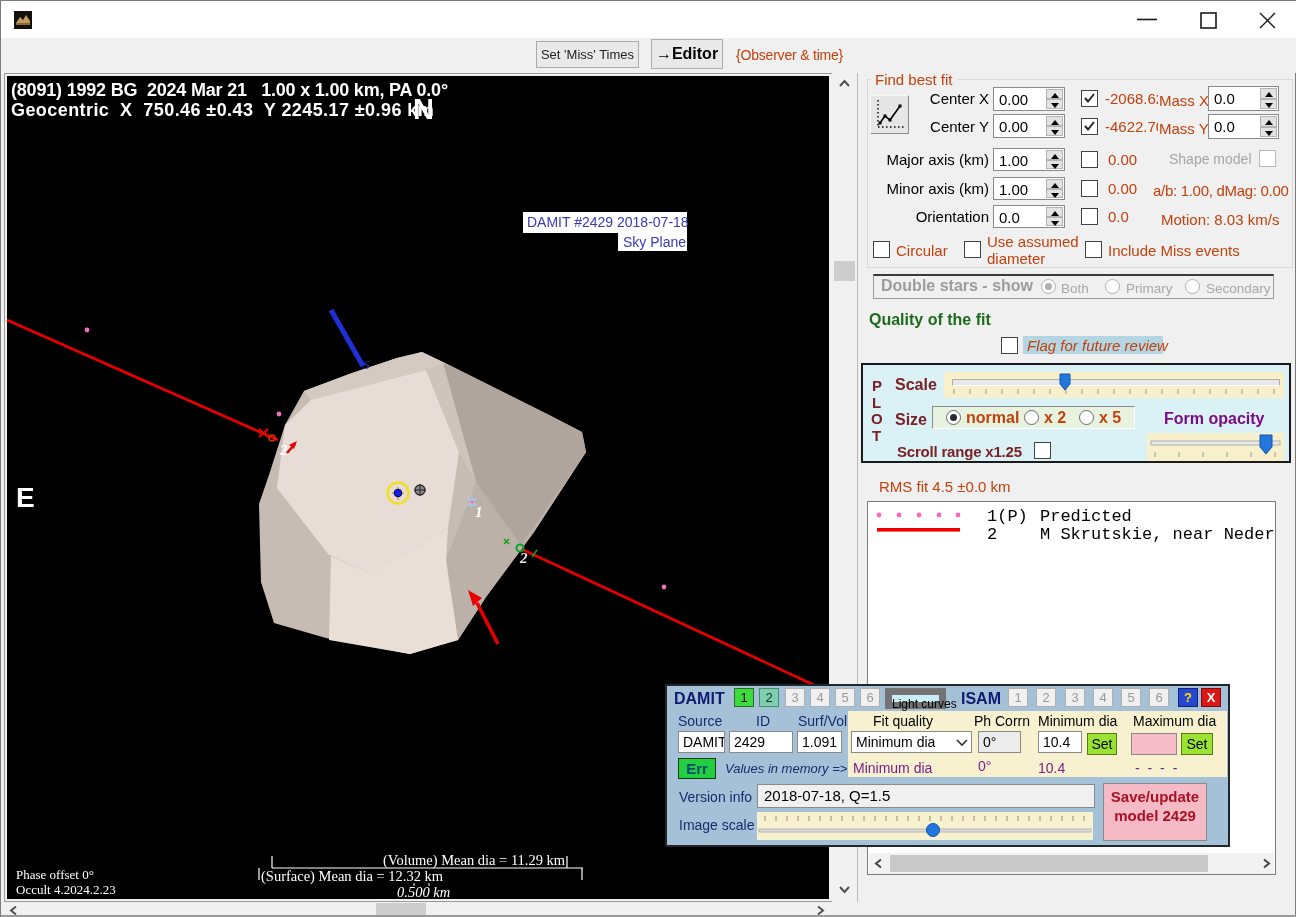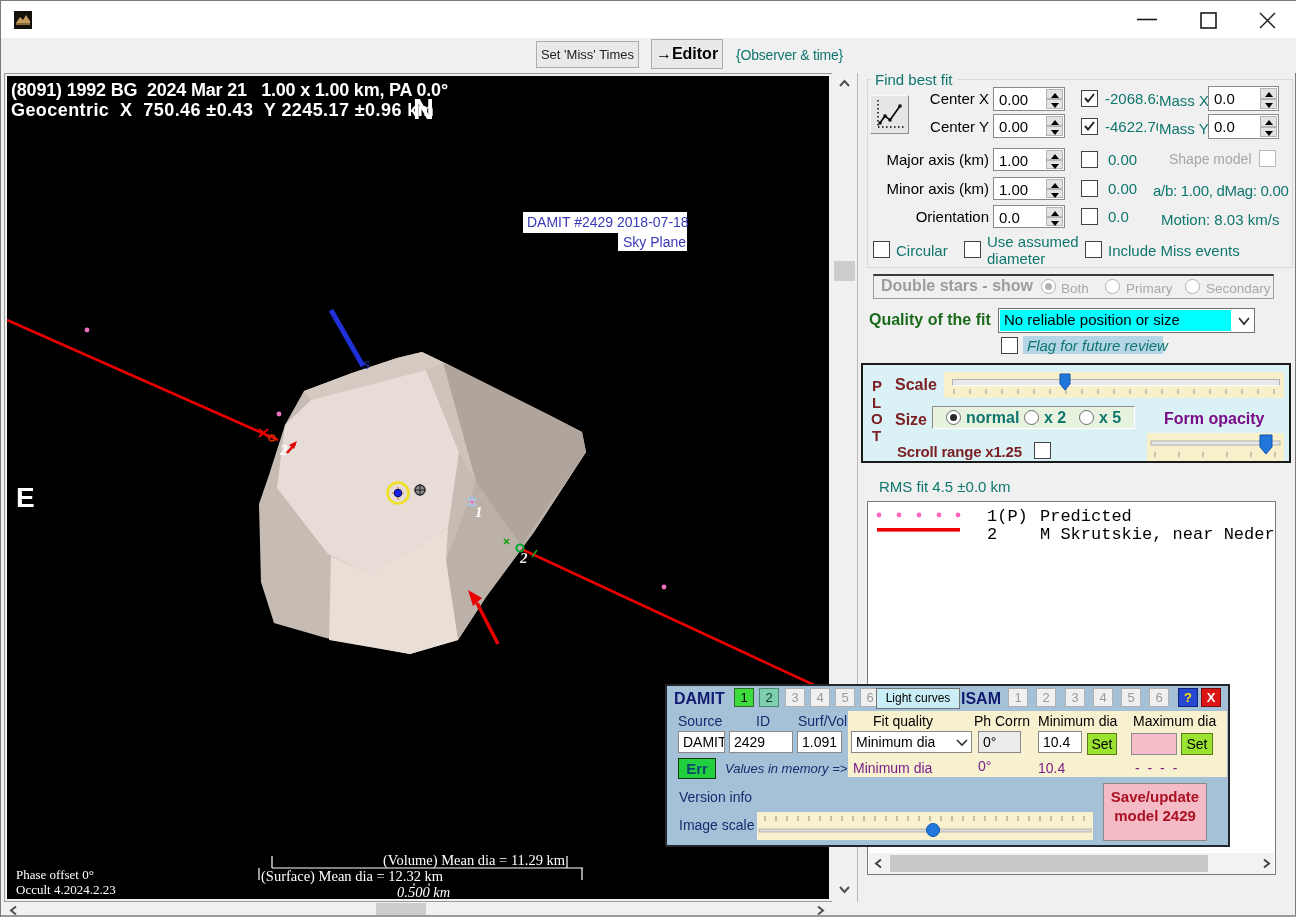--- a/index.html
+++ b/index.html
@@ -21,21 +21,21 @@
   .spin{position:absolute;background:#fff;border:1px solid #8a8a8a;box-sizing:border-box;}
   .spin .val{position:absolute;left:5px;top:3px;font-size:15px;color:#000;}
   .spin .ud{position:absolute;right:1px;top:1px;bottom:1px;width:17px;}
   .spin .u,.spin .d{position:absolute;left:0;width:17px;height:50%;background:#e3e3e3;
     border:1px solid #b4b4b4;box-sizing:border-box;}
   .spin .u{top:0}.spin .d{bottom:0}
   .tri-u{position:absolute;left:4px;top:3px;width:0;height:0;border-left:4px solid transparent;
     border-right:4px solid transparent;border-bottom:5px solid #000;}
   .tri-d{position:absolute;left:4px;top:3px;width:0;height:0;border-left:4px solid transparent;
     border-right:4px solid transparent;border-top:5px solid #000;}
-  .lbl{position:absolute;font-size:15px;color:#0f766e;white-space:nowrap;}
+  .lbl{position:absolute;font-size:15px;color:#c2410c;white-space:nowrap;}
   .rlbl{position:absolute;font-size:15px;color:#000;text-align:right;white-space:nowrap;}
   
   .radio{position:absolute;width:13px;height:13px;border-radius:50%;background:#fff;border:1px solid #6a6a6a;}
   .radio .dot{position:absolute;left:3px;top:3px;width:7px;height:7px;border-radius:50%;background:#2a2a2a;}
   
   .dbtn{position:absolute;top:2px;width:20px;height:19px;background:#f0f0f0;border:1px solid #b0b0b0;
     color:#9a9a9a;font-size:13px;text-align:center;line-height:17px;box-sizing:border-box;}
   .dlb{position:absolute;font-size:14px;color:#1a2a6e;white-space:nowrap;}
   .dtb{position:absolute;height:22px;background:#fff;border:1px solid #8a8a8a;font-size:14px;color:#000;
     line-height:20px;padding-left:4px;box-sizing:border-box;white-space:nowrap;overflow:hidden;}
@@ -301,27 +301,20 @@
   <div class="radio" style="left:1040px;top:279px;border-color:#b0b0b0;">
       <span class="dot" style="background:#b0b0b0;"></span>
     </div>
   <div class="lbl" style="left:1060px;top:281px;font-size:13.5px;color:#a8a8a8;">Both</div>
   <div class="radio" style="left:1104px;top:279px;border-color:#b0b0b0;"></div>
   <div class="lbl" style="left:1125px;top:281px;font-size:13.5px;color:#a8a8a8;">Primary</div>
   <div class="radio" style="left:1184px;top:279px;border-color:#b0b0b0;"></div>
   <div class="lbl" style="left:1205px;top:281px;font-size:13.5px;color:#a8a8a8;">Secondary</div>
 
   <div class="lbl" style="left:868px;top:311px;font-weight:bold;font-size:16px;color:#1c6b1c;">Quality of the fit</div>
-  <div class="ab" style="left:997px;top:308px;width:257px;height:25px;background:#fff;border:1px solid #707070;box-sizing:border-box;">
-    <div class="ab" style="left:1px;top:1px;width:231px;height:21px;background:#00ffff;"></div>
-    <div class="ab" style="left:5px;top:2px;font-size:15px;color:#000;white-space:nowrap;">No reliable position or size</div>
-    <svg class="ab" style="left:238px;top:8px" width="14" height="9" viewBox="0 0 14 9">
-        <path d="M2,1 L7,7 L12,1" fill="none" stroke="#333" stroke-width="1.8"></path>
-      </svg>
-  </div>
   <div class="cb" style="left:1000px;top:337px;"></div>
   <div class="ab" style="left:1022px;top:336px;width:140px;height:18px;background:#b4d6e4;"></div>
   <div class="lbl" style="left:1026px;top:337px;font-style:italic;">Flag for future review</div>
 
   <div class="ab" style="left:860px;top:363px;width:430px;height:100px;background:#daf2f6;border:2px solid #1a1a1a;box-sizing:border-box;"></div>
   <div class="lbl" style="left:871px;top:377px;font-weight:bold;color:#7b2024;">P</div>
   <div class="lbl" style="left:871px;top:394px;font-weight:bold;color:#7b2024;">L</div>
   <div class="lbl" style="left:870px;top:410px;font-weight:bold;color:#7b2024;">O</div>
   <div class="lbl" style="left:871px;top:427px;font-weight:bold;color:#7b2024;">T</div>
   <div class="lbl" style="left:894px;top:376px;font-weight:bold;font-size:16px;color:#7b2024;">Scale</div>
@@ -413,21 +406,21 @@
   </div>
 
   <div id="damit" class="ab" style="left:664px;top:684px;width:565px;height:163px;background:#a5c1d8;border:2px solid #20262c;box-sizing:border-box;">
     <div class="lbl" style="left:7px;top:4px;font-weight:bold;font-size:16px;color:#101a70;">DAMIT</div>
     <div class="dbtn" style="left:67px;background:#3cdc3c;border-color:#2a6a2a;color:#000;">1</div>
     <div class="dbtn" style="left:92px;background:#7ecfae;border-color:#4a8a70;color:#133;">2</div>
     <div class="dbtn" style="left:118px;">3</div>
     <div class="dbtn" style="left:143px;">4</div>
     <div class="dbtn" style="left:168px;">5</div>
     <div class="dbtn" style="left:193px;">6</div>
-    <div class="ab" style="left:209px;top:2px;width:84px;height:21px;background:#c9eef5;border:1px solid #737373;font-size:12px;text-align:center;line-height:19px;box-sizing:border-box;white-space:nowrap;">Light curves</div>
+    <div class="ab" style="left:218px;top:2px;width:61px;height:21px;background:#c9eef5;border:7px solid #737373;font-size:12px;text-align:center;line-height:19px;box-sizing:border-box;white-space:nowrap;">Light curves</div>
     <div class="lbl" style="left:294px;top:4px;font-weight:bold;font-size:16px;color:#101a70;">ISAM</div>
     <div class="dbtn" style="left:341px;">1</div>
     <div class="dbtn" style="left:369px;">2</div>
     <div class="dbtn" style="left:398px;">3</div>
     <div class="dbtn" style="left:426px;">4</div>
     <div class="dbtn" style="left:454px;">5</div>
     <div class="dbtn" style="left:482px;">6</div>
     <div class="dbtn" style="left:511px;background:#2547d2;border-color:#12247a;color:#ffe000;font-weight:bold;">?</div>
     <div class="dbtn" style="left:534px;background:#dd1515;border-color:#7a0b0b;color:#fff;font-weight:bold;">X</div>
 
@@ -456,20 +449,21 @@
     <div class="ab" style="left:514px;top:47px;width:32px;height:22px;background:#9ae431;border:1px solid #5a7a18;font-size:14px;text-align:center;line-height:20px;box-sizing:border-box;">Set</div>
 
     <div class="ab" style="left:11px;top:72px;width:38px;height:21px;background:#22cf3f;border:1px solid #0a3a12;font-size:15px;font-weight:bold;color:#0c4a6e;text-align:center;line-height:19px;box-sizing:border-box;">Err</div>
     <div class="dlb" style="left:58px;top:75px;font-style:italic;font-size:13px;">Values in memory =&gt;</div>
     <div class="dlb" style="left:186px;top:74px;color:#7a1f8a;">Minimum dia</div>
     <div class="dlb" style="left:311px;top:72px;color:#7a1f8a;">0°</div>
     <div class="dlb" style="left:371px;top:74px;color:#7a1f8a;">10.4</div>
     <div class="dlb" style="left:468px;top:74px;color:#7a1f8a;letter-spacing:2px;">- - - -</div>
 
     <div class="dlb" style="left:12px;top:103px;">Version info</div>
+    <div class="ab" style="left:90px;top:98px;width:338px;height:24px;background:#f0f0f0;border:1px solid #8a8a8a;font-size:15px;color:#000;line-height:22px;padding-left:6px;box-sizing:border-box;">2018-07-18, Q=1.5</div>
     <div class="ab" style="left:436px;top:97px;width:104px;height:58px;background:#f4bac6;border:1px solid #8a8a8a;text-align:center;font-size:15px;font-weight:bold;color:#aa1122;line-height:19px;padding-top:3px;box-sizing:border-box;">Save/update<br>model 2429</div>
 
     <div class="dlb" style="left:12px;top:131px;">Image scale</div>
     <div class="ab" style="left:90px;top:126px;width:336px;height:28px;background:#f8f1cf;">
       <svg class="ab" style="left:0;top:0" width="336" height="28" viewBox="0 0 336 28">
         <g stroke="#9a8a6a" stroke-width="1">
           <line x1="8" y1="4" x2="8" y2="9"></line>
             <line x1="19" y1="4" x2="19" y2="9"></line>
             <line x1="30" y1="4" x2="30" y2="9"></line>
             <line x1="41" y1="4" x2="41" y2="9"></line>

